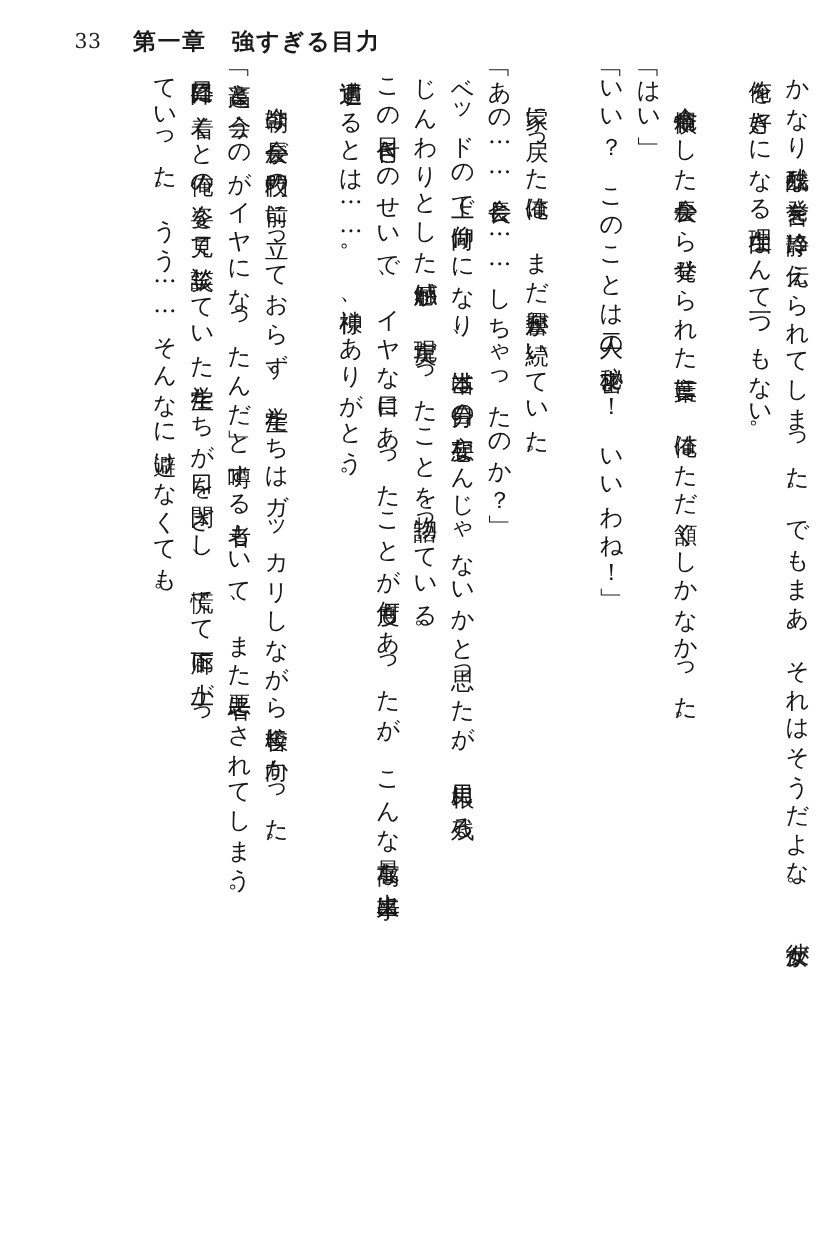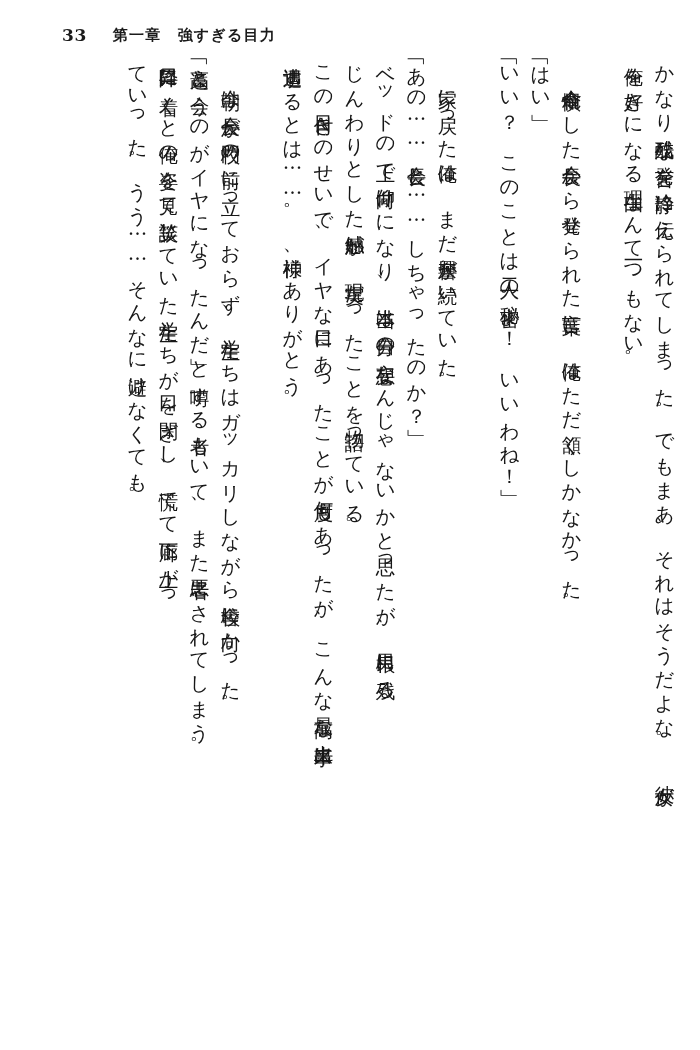--- a/index.html
+++ b/index.html
@@ -32,26 +32,26 @@
     display: flex;
     align-items: center;
     justify-content: flex-start;
     padding-left: 62px;
     box-sizing: border-box;
     font-size: 15px;
     letter-spacing: 0.04em;
   }
   #page-number {
     font-size: 17px;
-    font-weight: 700;
+    font-weight: 400;
     margin-right: 26px;
     font-family: "DejaVu Serif", "Liberation Serif", serif;
   }
   #chapter-title {
-    font-size: 15px;
+    font-size: 19px;
     font-weight: 700;
     letter-spacing: 0.08em;
   }
   
   #body-text {
     position: absolute;
     top: 52px;
     left: 26px;
     width: 648px;
     height: 978px;

